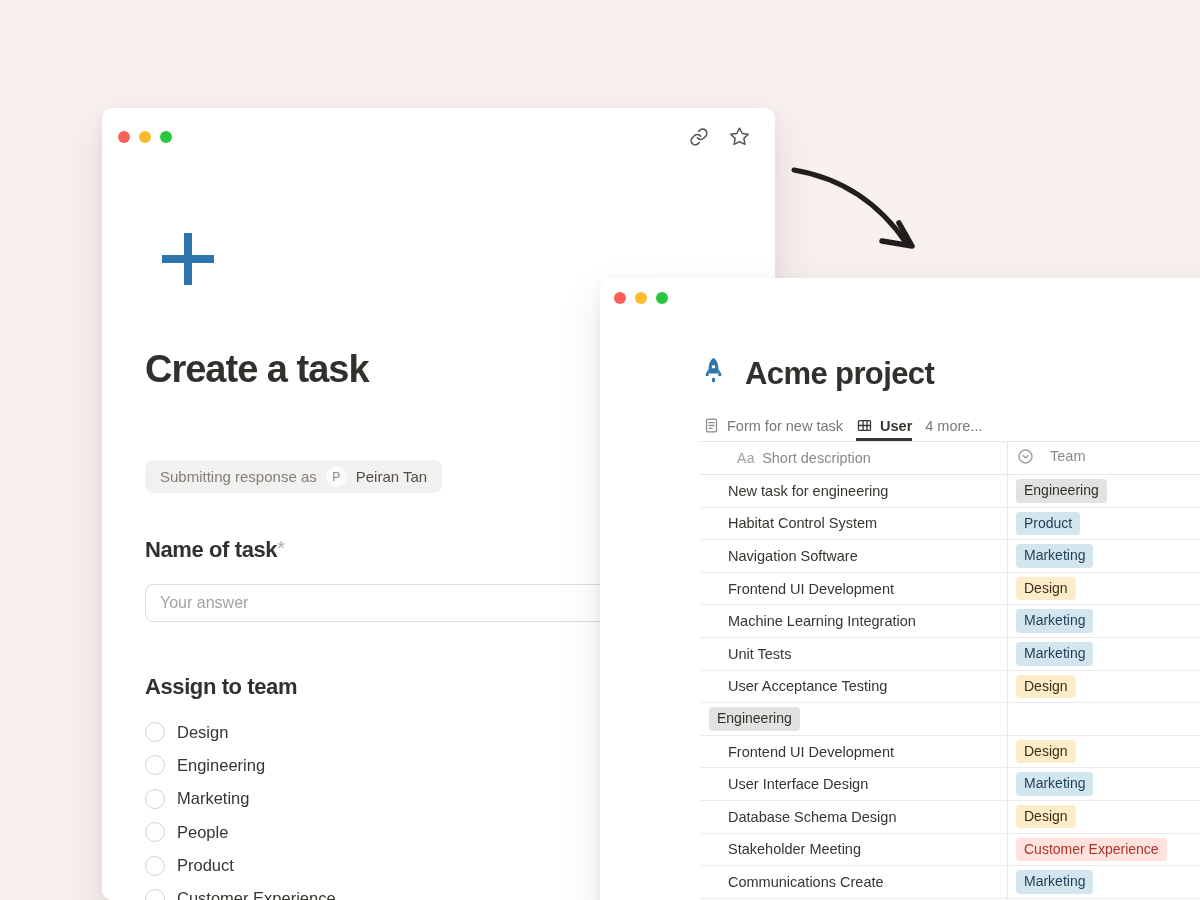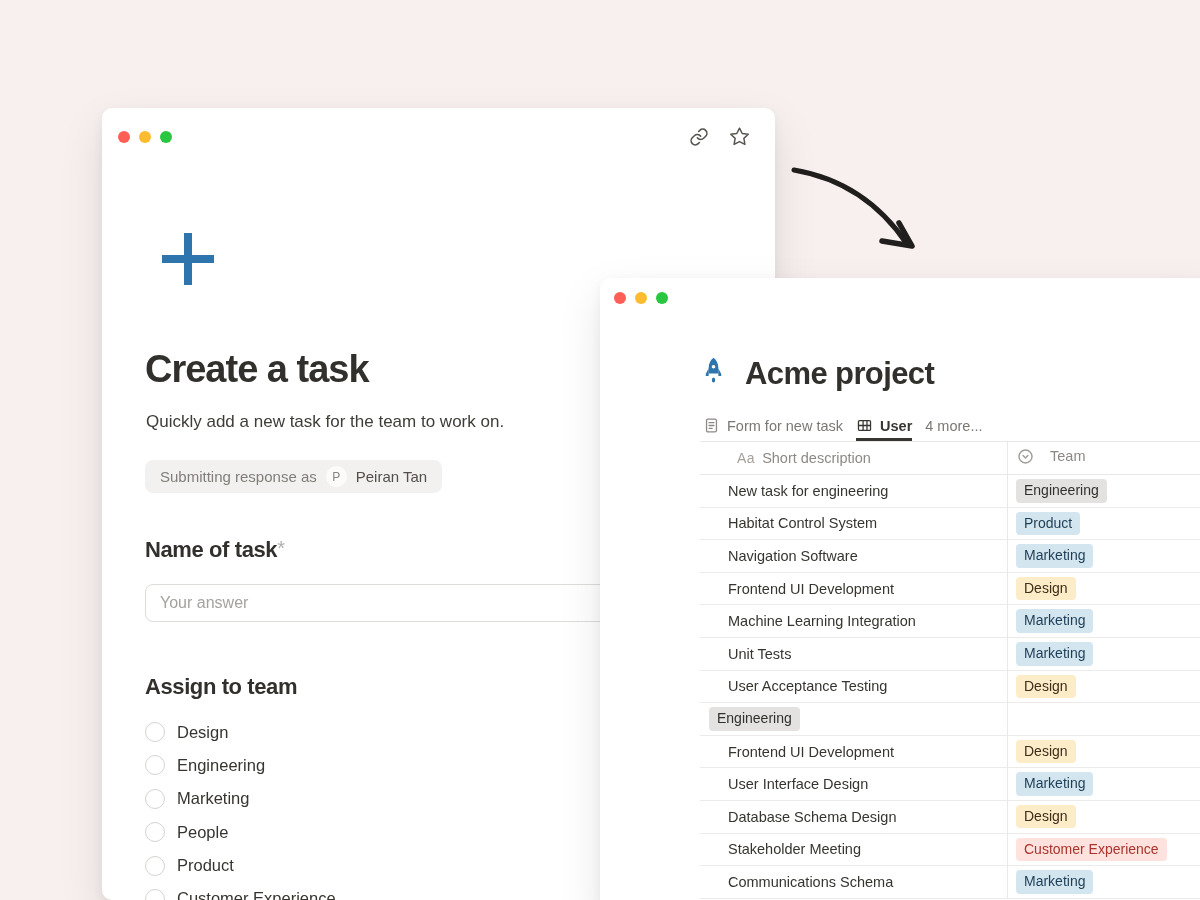--- a/index.html
+++ b/index.html
@@ -105,21 +105,20 @@
     </span>
   </div>
 
   <div class="plus-wrap">
     <svg width="58" height="58" viewBox="0 0 58 58">
       <path d="M29 3 V55 M3 29 H55" stroke="#2E75AE" stroke-width="8"></path>
     </svg>
   </div>
 
   <h1 class="fw-title">Create a task</h1>
-  <p class="fw-desc">Quickly add a new task for the team to work on.</p>
 
   <div class="fw-badge">
     <span>Submitting response as</span>
     <span class="fw-avatar">P</span>
     <span class="uname">Peiran Tan</span>
   </div>
 
   <h2 class="fw-h2 h2-name">
     <span>Name of task</span><span class="req">*</span>
   </h2>
@@ -286,20 +285,20 @@
       <span class="tag" style="background: rgb(253, 236, 200); color: rgb(64, 44, 27);">Design</span>
     </div>
   </div>
         <div class="tbl-row">
     <div class="cell-desc">Stakeholder Meeting</div>
     <div class="cell-team">
       <span class="tag" style="background: rgb(255, 226, 221); color: rgb(168, 52, 44);">Customer Experience</span>
     </div>
   </div>
         <div class="tbl-row">
-    <div class="cell-desc">Communications Schema</div>
+    <div class="cell-desc">Communications Create</div>
     <div class="cell-team">
       <span class="tag" style="background: rgb(211, 229, 239); color: rgb(29, 62, 86);">Marketing</span>
     </div>
   </div>
       </div>
   </div>
 </div>
 
 </body></html>

